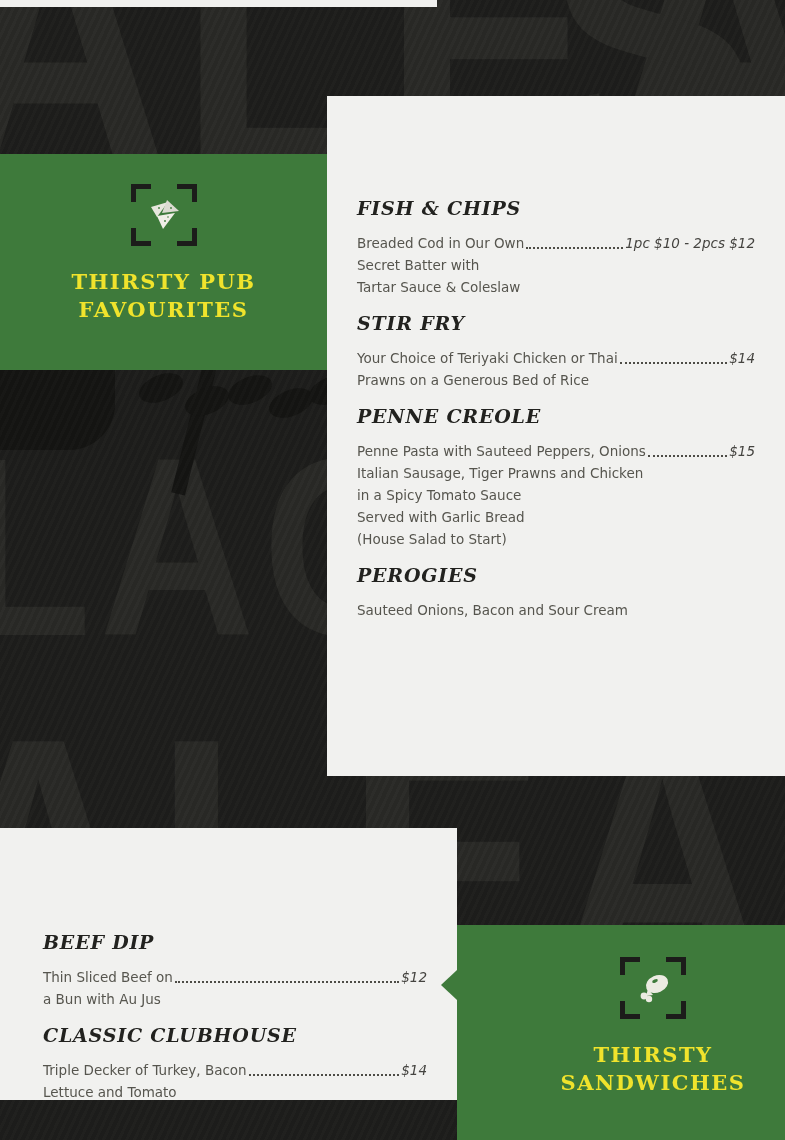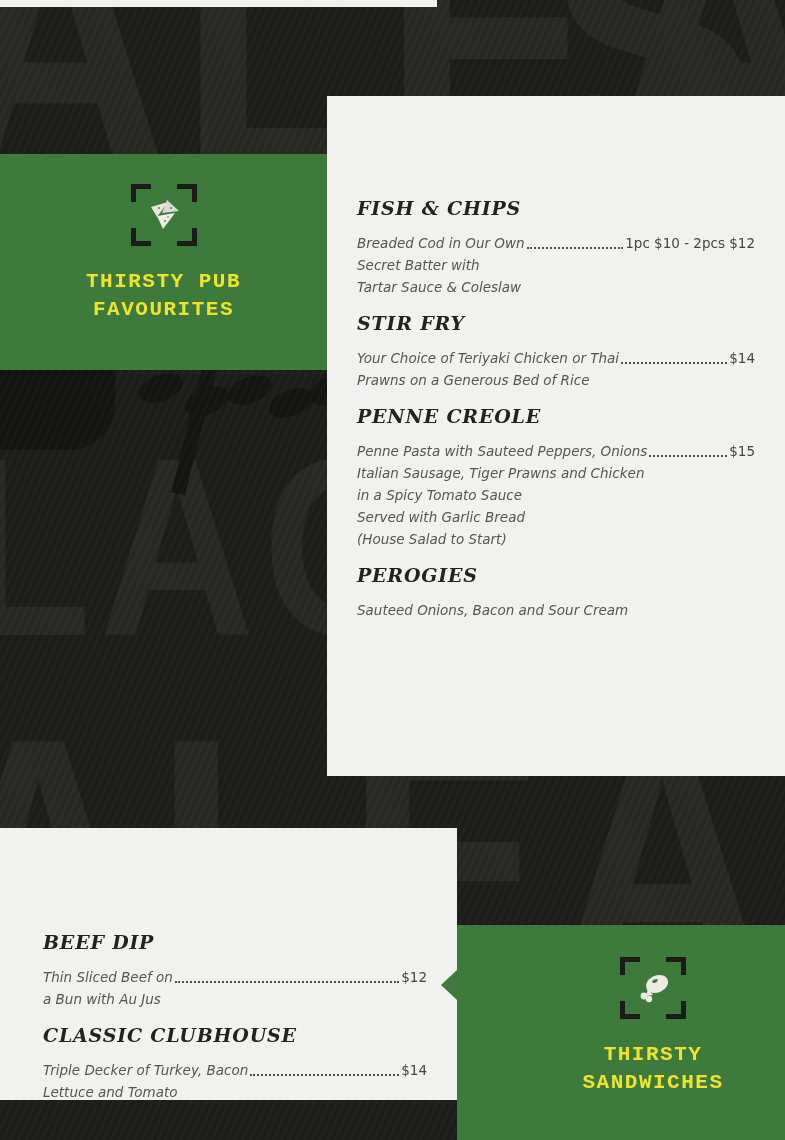--- a/index.html
+++ b/index.html
@@ -56,34 +56,34 @@
   .corner.tr { right:0; top:0; border-top-width:5px; border-right-width:5px; }
   .corner.bl { left:0; bottom:0; border-bottom-width:5px; border-left-width:5px; }
   .corner.br { right:0; bottom:0; border-bottom-width:5px; border-right-width:5px; }
   .bracket-frame svg { position:absolute; left:13px; top:12px; }
 
   
   .banner-title {
     margin:22px 10px 0 10px; font-family:"DejaVu Serif", serif; font-weight:bold;
     font-size:21px; line-height:28px; letter-spacing:1.5px; color:#f0e32c;
   }
-  .banner-title span { display:block;font-family:Liberation Mono, monospace; }
+  .banner-title span { display:block; }
 
   
   .menu-item + .menu-item { margin-top:13px; }
   .menu-item h3 {
     margin:0 0 12px 0; font-family:"DejaVu Serif", serif; font-weight:bold;
     font-size:19px; line-height:24px; letter-spacing:0.8px; color:#22221f;font-style:italic;
   }
   .price-row { display:flex; align-items:flex-end; height:22px; }
   .desc {
-    font-style:italic; font-size:13.5px; line-height:22px; color:#56554e;
+    font-size:13.5px; line-height:22px; color:#56554e;
   }
   .dots { flex:1; min-width:16px; border-bottom:2px dotted #4d4c46; margin:0 2px 5px 2px; }
-  .price { font-size:13.5px; line-height:22px; color:#454440; white-space:nowrap;text-align:right; }
+  .price { font-style:italic; font-size:13.5px; line-height:22px; color:#454440; white-space:nowrap;text-align:right; }
 </style>
 </head>
 <body>
 
 <div class="stage">
 
   <div class="bg">
     <div class="bg-word w1">ALEA</div>
     <div class="bg-word w2">STOU</div>
     <div class="bg-word w3">LAGER</div>

